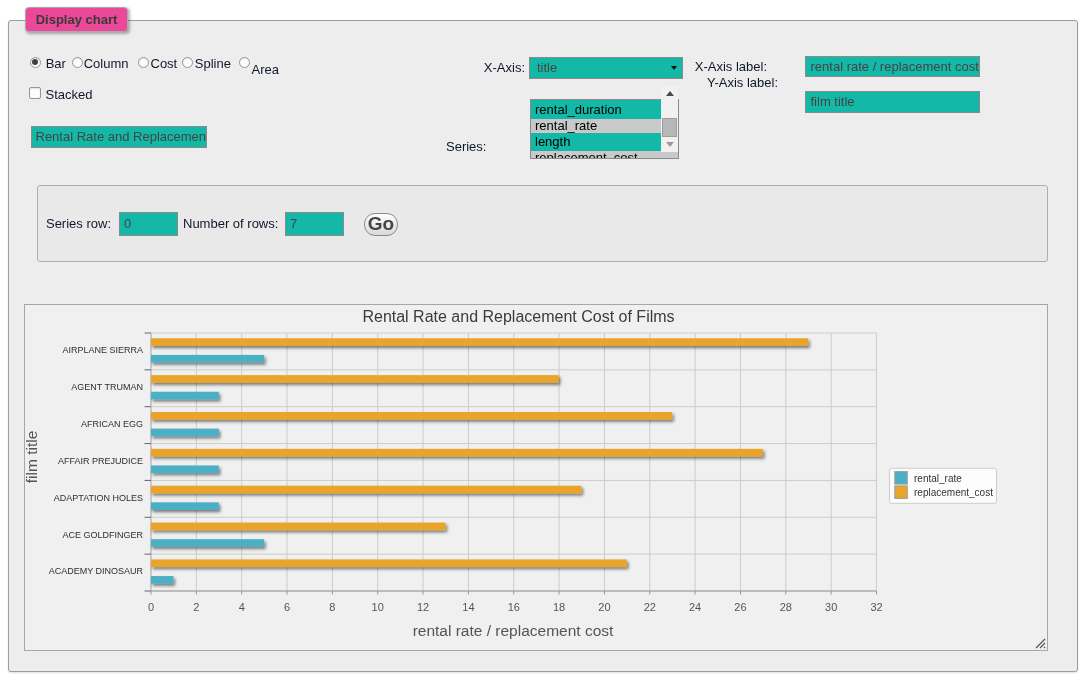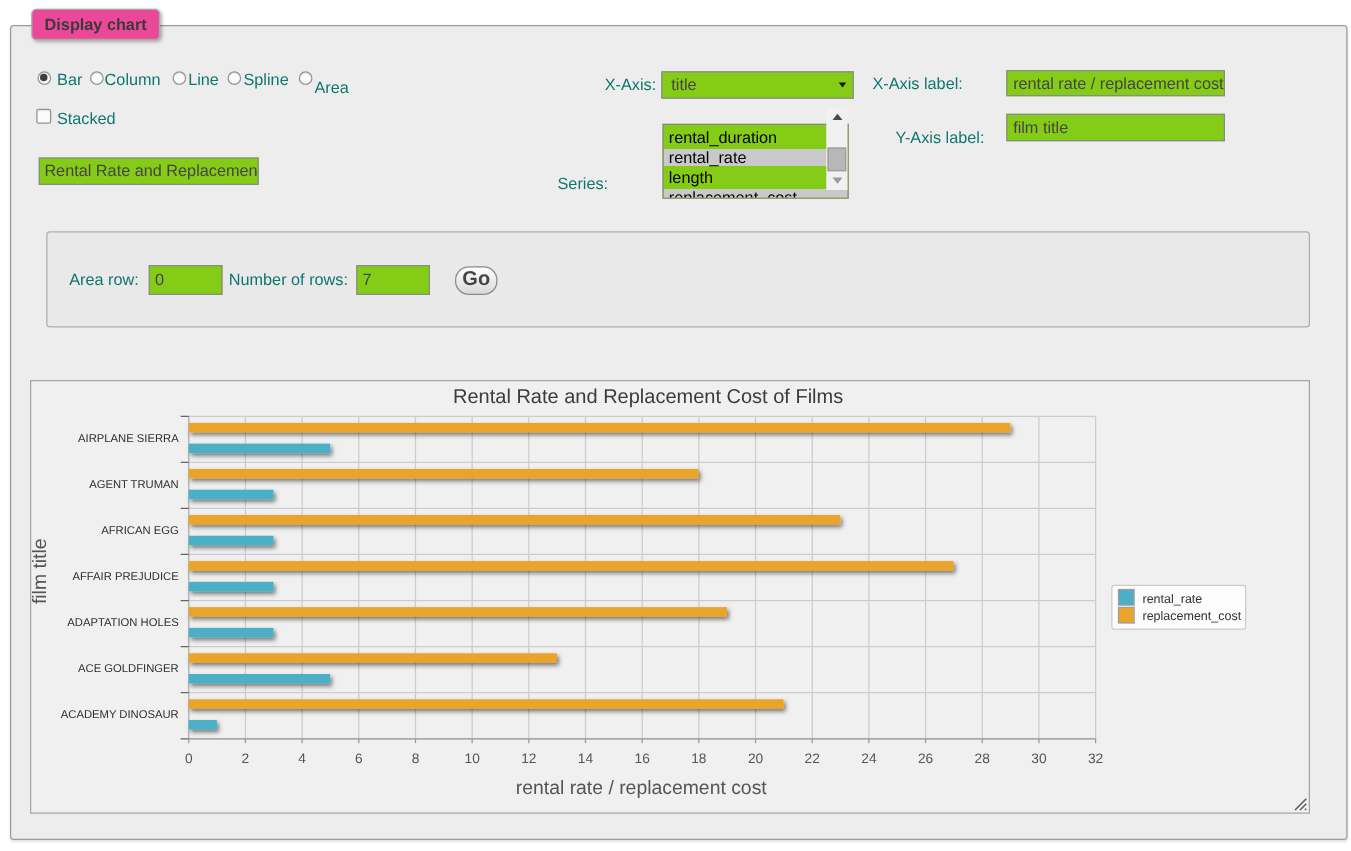--- a/index.html
+++ b/index.html
@@ -1,40 +1,40 @@
 <!DOCTYPE html>
 <html><head><meta charset="utf-8">
 <style>
 *{margin:0;padding:0;box-sizing:border-box}
 html,body{width:1081px;height:681px;background:#fff;font-family:"Liberation Sans",sans-serif;overflow:hidden}
 .abs{position:absolute}
 body{position:relative}
 .fs{left:8px;top:19.5px;width:1070px;height:652.5px;background:#ededed;border:1px solid #9c9c9c;border-radius:3px;box-shadow:0 1px 2px rgba(0,0,0,.12)}
 .leg{left:25px;top:7px;width:103px;height:25px;background:#ec4899;border:1px solid #a8a8a8;border-radius:4px;box-shadow:1.5px 1.5px 3px rgba(0,0,0,.3);font-weight:bold;font-size:13px;color:#3a3a3a;text-align:center;line-height:23px}
-.lbl{font-size:13px;color:#0f766e;line-height:13px;white-space:nowrap}
+.lbl{font-size:13px;color:#0f172a;line-height:13px;white-space:nowrap}
 .radio{width:11px;height:11px;border:1px solid #949494;border-radius:50%;background:#fcfcfc;box-shadow:inset 0 1px 1px rgba(0,0,0,.08)}
 .radio.sel:after{content:"";position:absolute;left:1.5px;top:1.5px;width:6px;height:6px;border-radius:50%;background:#3f3f3f}
 .cb{width:12px;height:12px;border:1px solid #949494;border-radius:2px;background:#fcfcfc;box-shadow:inset 0 1px 1.5px rgba(0,0,0,.1)}
-.inp{background:#84cc16;border:1px solid #8a8a8a;font-size:13px;color:#444;white-space:nowrap;overflow:hidden}
+.inp{background:#14b8a6;border:1px solid #8a8a8a;font-size:13px;color:#444;white-space:nowrap;overflow:hidden}
 .panel{left:37px;top:185px;width:1011px;height:77px;background:#e9e9e9;border:1px solid #adadad;border-radius:3px}
-.gobtn{left:364px;top:213px;width:34px;height:22.5px;border:1px solid #8a8a8a;border-radius:11px;background:linear-gradient(#fefefe,#d9d9d9);font-size:16px;font-weight:bold;color:#444;text-align:center;line-height:20px}
+.gobtn{left:364px;top:213px;width:34px;height:22.5px;border:1px solid #8a8a8a;border-radius:11px;background:linear-gradient(#fefefe,#d9d9d9);font-size:19px;font-weight:bold;color:#444;text-align:center;line-height:20px}
 .chart{left:24px;top:304px;width:1024px;height:347px;background:#f0f0f0;border:1px solid #a6a6a6}
 .opt{height:16.2px;font-size:13px;color:#000;padding-left:4px;line-height:16.2px;white-space:nowrap}
 .optsel{background:linear-gradient(transparent 1.5px,#c9c9c9 1.5px,#c9c9c9 14.8px,transparent 14.8px)}
 </style></head>
 <body>
 <div class="abs fs"></div>
 <div class="abs leg">Display chart</div>
 
 <div class="abs radio sel" style="left:29.5px;top:56.5px"></div>
 <div class="abs lbl" style="left:45.7px;top:57.4px">Bar</div>
 <div class="abs radio" style="left:71.5px;top:56.5px"></div>
 <div class="abs lbl" style="left:83.7px;top:57.4px">Column</div>
 <div class="abs radio" style="left:137.8px;top:56.5px"></div>
-<div class="abs lbl" style="left:150.5px;top:57.4px">Line</div>
+<div class="abs lbl" style="left:150.5px;top:57.4px">Cost</div>
 <div class="abs radio" style="left:182.1px;top:56.5px"></div>
 <div class="abs lbl" style="left:194.8px;top:57.4px">Spline</div>
 <div class="abs radio" style="left:238.5px;top:56.5px"></div>
 <div class="abs lbl" style="left:251.5px;top:63px">Area</div>
 
 <div class="abs cb" style="left:29px;top:86.5px"></div>
 <div class="abs lbl" style="left:45.5px;top:88.1px">Stacked</div>
 
 <div class="abs inp" style="left:30.5px;top:125.7px;width:176.5px;height:22px;line-height:20px;padding-left:4px">Rental Rate and Replacement Cost of Films</div>
 
@@ -48,27 +48,27 @@
   <div class="opt optsel">rental_rate</div>
   <div class="opt">length</div>
   <div class="opt optsel">replacement_cost</div>
 </div>
 <div class="abs" style="left:661px;top:86px;width:17px;height:66px;background:#f1f1f1">
   <div class="abs" style="left:4.5px;top:5px;width:0;height:0;border-left:4px solid transparent;border-right:4px solid transparent;border-bottom:5px solid #4a4a4a"></div>
   <div class="abs" style="left:4.5px;top:56px;width:0;height:0;border-left:4px solid transparent;border-right:4px solid transparent;border-top:5px solid #9a9a9a"></div>
   <div class="abs" style="left:1px;top:32px;width:15px;height:19px;background:#b7b7b7;border:1px solid #9c9c9c"></div>
 </div>
 
-<div class="abs lbl" style="left:698px;top:59.5px;width:90px;">X-Axis label:</div>
+<div class="abs lbl" style="left:677px;top:59.5px;width:90px;text-align:right">X-Axis label:</div>
 <div class="abs inp" style="left:804.5px;top:55.5px;width:175.5px;height:21.5px;line-height:19px;padding-left:5px">rental rate / replacement cost</div>
-<div class="abs lbl" style="left:707px;top:103px;width:90px;text-align:center">Y-Axis label:</div>
+<div class="abs lbl" style="left:707px;top:76px;width:90px;text-align:left">Y-Axis label:</div>
 <div class="abs inp" style="left:804.5px;top:91.3px;width:175.5px;height:21.5px;line-height:19px;padding-left:5px">film title</div>
 
 <div class="abs panel"></div>
-<div class="abs lbl" style="left:31px;top:217.4px;width:80px;text-align:right">Area row:</div>
+<div class="abs lbl" style="left:31px;top:217.4px;width:80px;text-align:right">Series row:</div>
 <div class="abs inp" style="left:119px;top:212px;width:59px;height:23.5px;line-height:21px;padding-left:4px">0</div>
 <div class="abs lbl" style="left:183px;top:217.4px">Number of rows:</div>
 <div class="abs inp" style="left:285px;top:212px;width:59px;height:23.5px;line-height:21px;padding-left:4px">7</div>
 <div class="abs gobtn">Go</div>
 
 <div class="abs chart">
 <svg width="1022" height="345" style="font-family:'Liberation Sans',sans-serif">
 <defs>
         <filter id="sh" x="-20%" y="-60%" width="150%" height="260%">
           <feDropShadow dx="1.6" dy="2.2" stdDeviation="1.6" flood-color="#000" flood-opacity="0.5"></feDropShadow>

